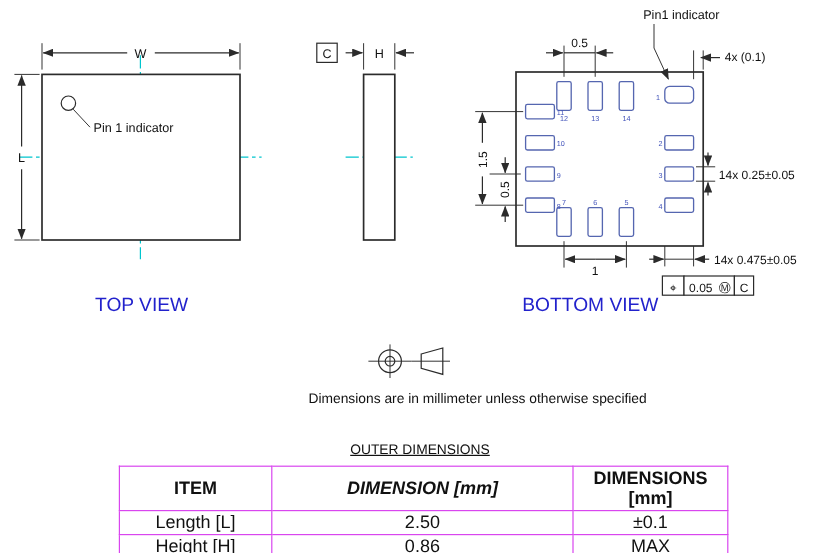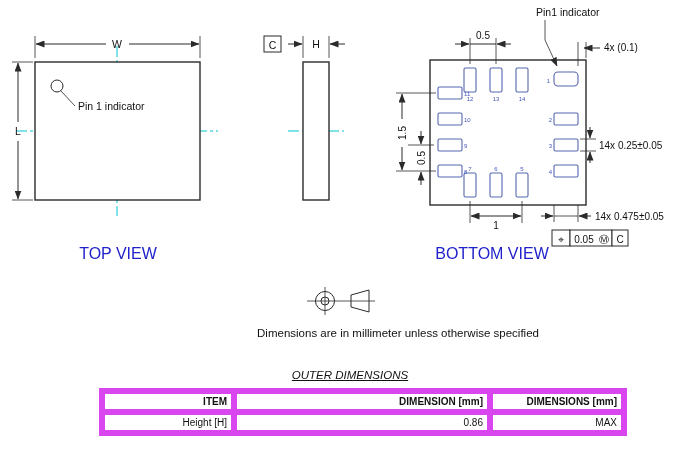--- a/index.html
+++ b/index.html
@@ -16,26 +16,26 @@
   .fcf  {stroke:#2b2b2b;stroke-width:1;fill:#ffffff;}
   .dtext{font:10.5px "Liberation Sans",sans-serif;fill:#111;}
   .stext{font:10px "Liberation Sans",sans-serif;fill:#111;}
   .pnum {font:6px "Liberation Sans",sans-serif;fill:#4455BB;}
   .vlabel{font:16px "Liberation Sans",sans-serif;fill:#2222CC;}
   .sym  {font:10px "DejaVu Sans",sans-serif;fill:#111;}
 
   .notes{position:absolute;top:326px;left:0;width:700px;text-align:center;
          font-size:11.5px;line-height:14px;color:#111;margin-left:48px;}
   .tbl-title{position:absolute;top:369px;left:0;width:700px;text-align:center;
-         font-size:11.5px;color:#111;text-decoration:underline;font-style:italic;}
+         font-size:11.5px;color:#111;text-decoration:underline;}
   table.dims{position:absolute;left:99px;top:388px;border-collapse:collapse;}
-  table.dims th,table.dims td{border:6px solid #d946ef;font-size:10px;height:13px;
-         padding:1px 4px;text-align:right;color:#111;}
+  table.dims th,table.dims td{border:1px solid #d946ef;font-size:15px;height:13px;
+         padding:1px 4px;text-align:center;color:#111;}
   table.dims th{font-weight:bold;}
-  .c-item{width:118px;} .c-dim{width:242px;} .c-tol{width:120px;}
+  .c-item{width:118px;} .c-dim{width:242px;font-style:italic;} .c-tol{width:120px;}
 </style>
 </head>
 <body>
 
 <div class="canvas">
 
 <svg width="700" height="320" viewBox="0 0 700 320">
   <defs>
     <marker id="ah" viewBox="0 0 9 7" refX="8.5" refY="3.5" markerWidth="9" markerHeight="7" orient="auto" markerUnits="userSpaceOnUse">
       <path d="M0,0 L9,3.5 L0,7 Z" fill="#2b2b2b"></path>
@@ -221,20 +221,25 @@
 <table class="dims">
   <thead>
     <tr>
       <th class="c-item">ITEM</th>
       <th class="c-dim">DIMENSION [mm]</th>
       <th class="c-tol">DIMENSIONS [mm]</th>
     </tr>
   </thead>
   <tbody>
     <tr>
+      <td>Length [L]</td>
+      <td>2.50</td>
+      <td>±0.1</td>
+    </tr>
+    <tr>
       <td>Height [H]</td>
       <td>0.86</td>
       <td>MAX</td>
     </tr>
   </tbody>
 </table>
 
 </div>
 
 </body></html>

